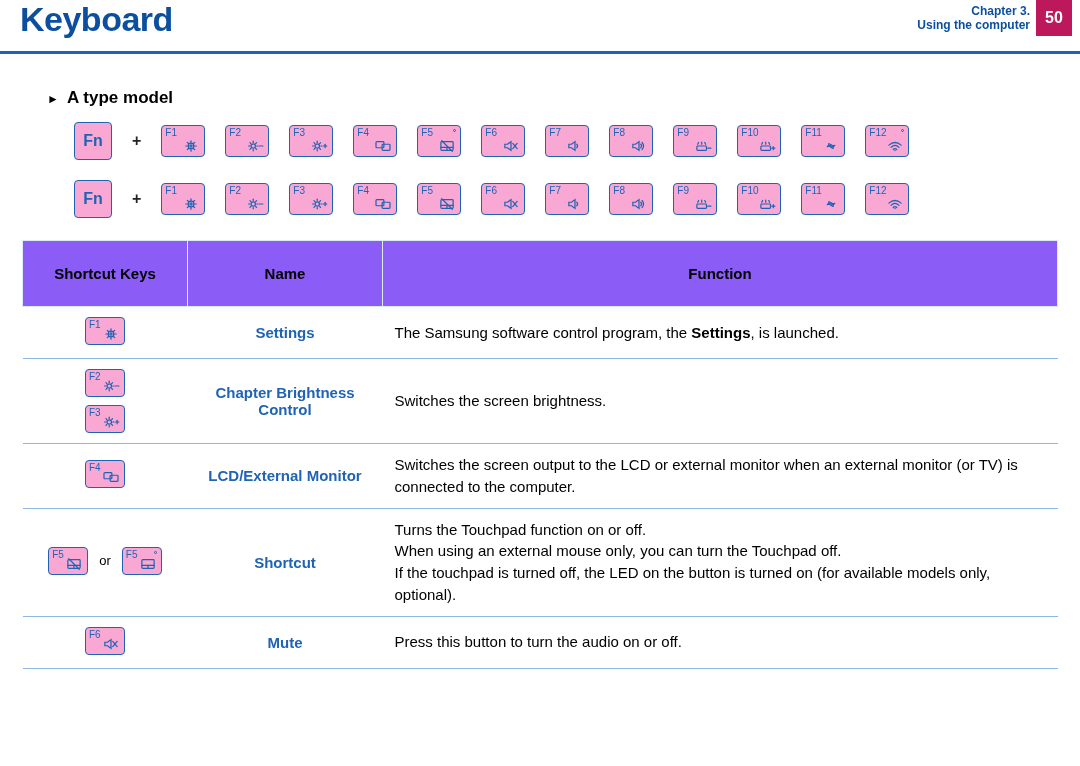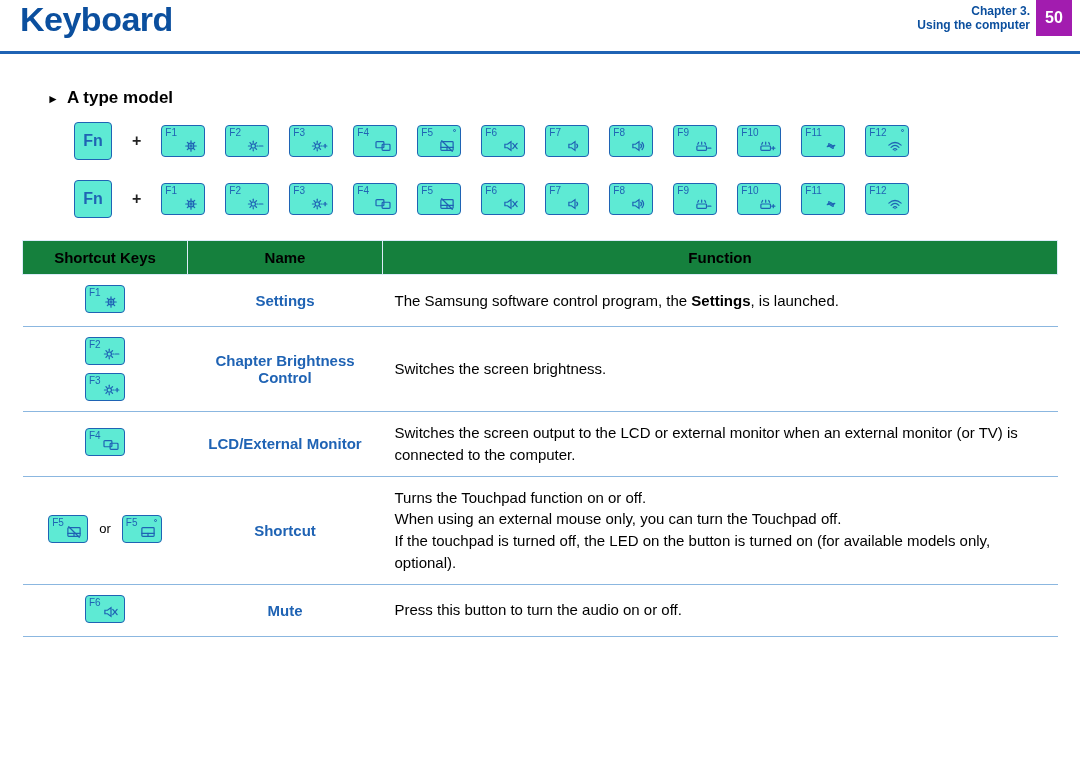--- a/index.html
+++ b/index.html
@@ -4,41 +4,41 @@
 <style>
   * { box-sizing: border-box; margin: 0; padding: 0; }
   html, body { width: 1080px; height: 766px; font-family: Arial, Helvetica, sans-serif; background: #fff; color: #000; }
   .header {
     display: flex; justify-content: space-between; align-items: flex-start;
     height: 54px; padding: 0 0 0 20px; border-bottom: 3px solid #1f63b4;
   }
   .title { font-size: 34px; font-weight: 800; color: #0b4f9e; letter-spacing: -0.5px; }
   .header-right { display: flex; align-items: center; }
   .chapter { text-align: right; font-size: 12px; color: #0b4f9e; font-weight: 700; line-height: 1.2; padding-right: 6px; }
-  .page-badge { width: 36px; height: 36px; background: #a21caf; color: #fff; font-weight: 700; font-size: 16px; display: flex; align-items: center; justify-content: center; margin-right: 8px; }
+  .page-badge { width: 36px; height: 36px; background: #be185d; color: #fff; font-weight: 700; font-size: 16px; display: flex; align-items: center; justify-content: center; margin-right: 8px; }
   .content { padding: 26px 22px 10px 22px; }
   .model-label { font-weight: 700; font-size: 17px; margin: 8px 0 14px 25px; }
   .model-label .tri { font-size: 12px; margin-right: 4px; }
   .key-row { display: flex; align-items: center; gap: 20px; margin: 0 0 20px 52px; }
   .fn-key, .fkey {
     border: 1.5px solid #1f63b4; border-radius: 4px; color: #1f63b4;
-    display: flex; align-items: center; justify-content: center; background: #5eead4;
+    display: flex; align-items: center; justify-content: center; background: #f9a8d4;
   }
   .fn-key { width: 38px; height: 38px; font-size: 16px; font-weight: 600; }
   .plus { font-size: 16px; font-weight: 600; color: #222; }
   .fkey { width: 44px; height: 32px; position: relative; }
   .mini .fkey { width: 40px; height: 28px; }
   .mini .or { margin: 0 3px; font-size: 13px; }
   .fkey .lbl { position: absolute; top: 1px; left: 3px; font-size: 10px; font-weight: 400; }
   .fkey .dot { position: absolute; top: 3px; right: 4px; width: 3px; height: 3px; border: 1px solid #1f63b4; border-radius: 50%; }
   .fkey .ico { position: absolute; right: 4px; bottom: 3px; width: 18px; height: 14px; display: flex; align-items: center; justify-content: center; }
   .fkey svg { stroke: #1f63b4; fill: none; stroke-width: 1.4; }
   table.shortcut { width: 100%; border-collapse: collapse; margin-top: 22px; font-size: 15px; }
   table.shortcut th {
-    background: #15803d; font-weight: 700; padding: 8px 10px; text-align: center;
+    background: #8b5cf6; font-weight: 700; padding: 24px 10px; text-align: center;
     border: 1px solid #dcebf9;
   }
   table.shortcut td {
     padding: 10px 12px; border-top: 1px solid #8bb7e0; border-bottom: 1px solid #8bb7e0; vertical-align: middle;
   }
   table.shortcut td.sk { text-align: center; width: 165px; }
   table.shortcut td.nm { text-align: center; width: 195px; color: #1f63b4; font-weight: 700; }
   table.shortcut td.fn { line-height: 1.45; }
   .sk-inner { display: inline-flex; flex-direction: column; gap: 8px; align-items: center; }
   .sk-inner.row { flex-direction: row; }

